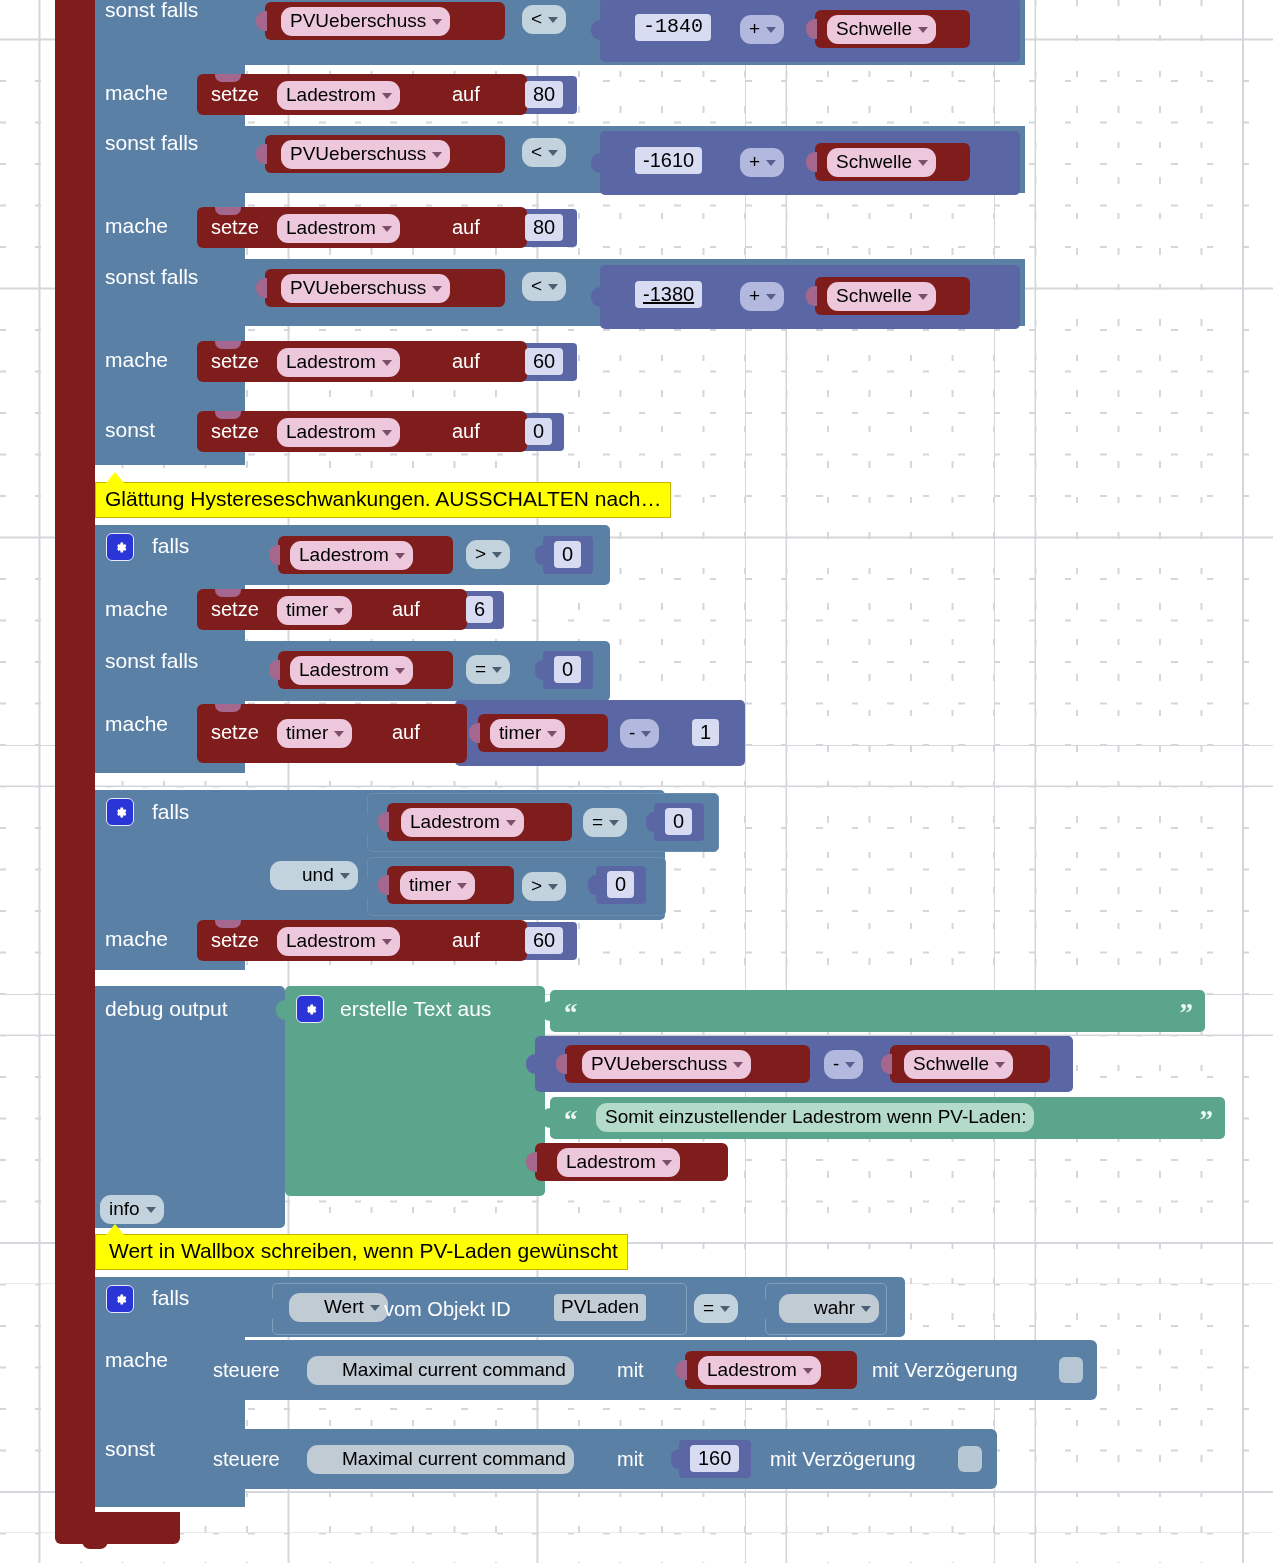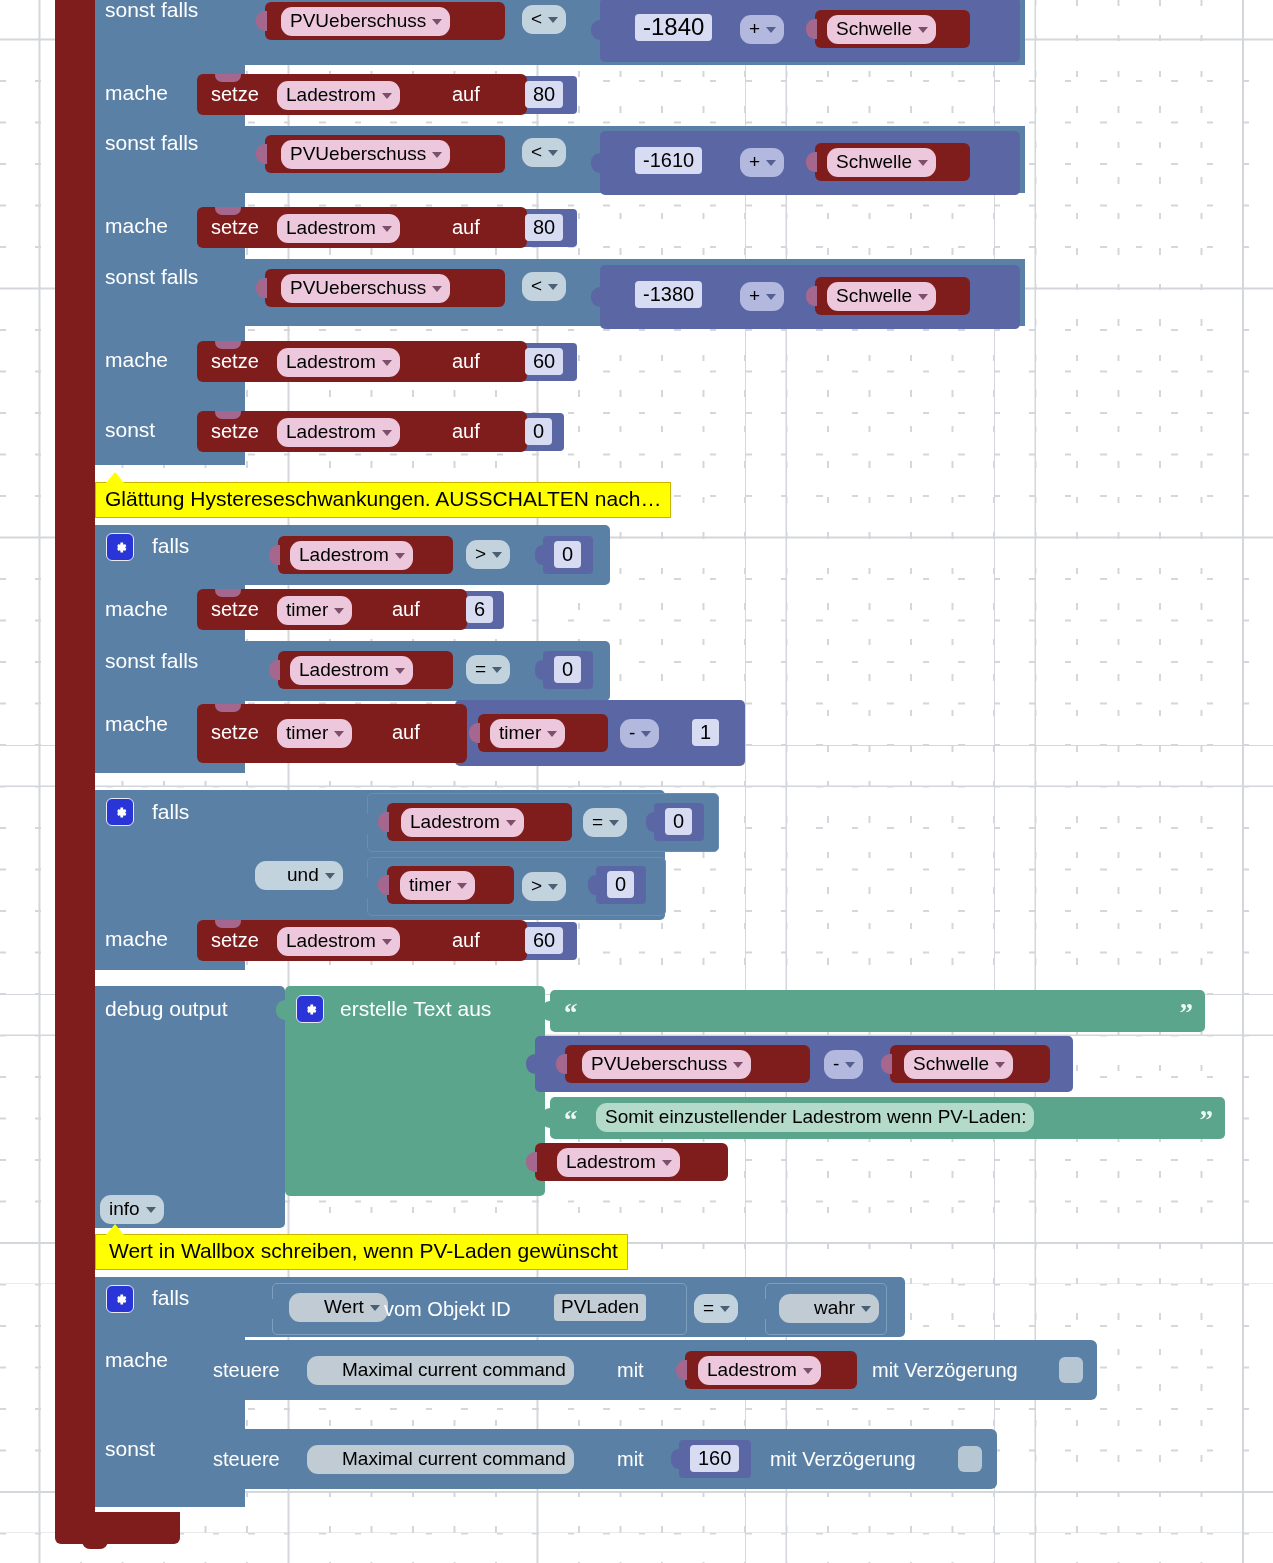--- a/index.html
+++ b/index.html
@@ -131,21 +131,21 @@
     <span>PVUeberschuss</span>
       <i class="caret"></i>
   </span>
 </div>
 <div class="fld fld-light abs" style="left:522px;top:5px;">
   <span>&lt;</span>
     <i class="caret caret-d"></i>
 </div>
 <div class="abs c-math" style="left:600px;top:-2px;width:420px;height:64px;border-radius:5px;">
   <span class="abs" style="left:-9px;top:22px;width:11px;height:20px;border-radius:9px 0 0 9px;background:#5b67a5;"></span>
-  <span class="fld fld-num abs" style="left:35px;top:16px;font-size:24px;">-1840</span>
+  <span class="fld fld-num abs" style="left:35px;top:16px;font-size:20px;font-family:Liberation Mono, monospace;">-1840</span>
   <span class="fld fld-lightv abs" style="left:140px;top:17px;background:#b3b9de;">
     <span>+</span>
       <i class="caret caret-v"></i>
   </span>
   <span class="abs c-var" style="left:215px;top:12px;width:155px;height:38px;border-radius:6px;">
     <span class="abs" style="left:-9px;top:9px;width:11px;height:20px;border-radius:9px 0 0 9px;background:#a5678e;"></span>
     <span class="fld fld-varl abs" style="left:12px;top:5px;">
       <span>Schwelle</span>
         <i class="caret"></i>
     </span>
@@ -215,21 +215,21 @@
     <span>PVUeberschuss</span>
       <i class="caret"></i>
   </span>
 </div>
 <div class="fld fld-light abs" style="left:522px;top:272px;">
   <span>&lt;</span>
     <i class="caret caret-d"></i>
 </div>
 <div class="abs c-math" style="left:600px;top:265px;width:420px;height:64px;border-radius:5px;">
   <span class="abs" style="left:-9px;top:22px;width:11px;height:20px;border-radius:9px 0 0 9px;background:#5b67a5;"></span>
-  <span class="fld fld-num abs" style="left:35px;top:16px;font-size:20px;">-1380</span>
+  <span class="fld fld-num abs" style="left:35px;top:16px;font-size:20px;text-decoration:underline;">-1380</span>
   <span class="fld abs" style="left:140px;top:17px;background:#b3b9de;">
     <span>+</span>
       <i class="caret caret-v"></i>
   </span>
   <span class="abs c-var" style="left:215px;top:12px;width:155px;height:38px;border-radius:6px;">
     <span class="abs" style="left:-9px;top:9px;width:11px;height:20px;border-radius:9px 0 0 9px;background:#a5678e;"></span>
     <span class="fld fld-varl abs" style="left:12px;top:5px;">
       <span>Schwelle</span>
         <i class="caret"></i>
     </span>
@@ -373,21 +373,21 @@
 </div>
 <div class="fld fld-light abs" style="left:583px;top:808px;">
   <span>=</span>
     <i class="caret caret-d"></i>
 </div>
 <div class="abs c-math" style="left:654px;top:803px;width:50px;height:38px;border-radius:4px;">
   <span class="abs" style="left:-8px;top:9px;width:10px;height:20px;border-radius:8px 0 0 8px;background:#5b67a5;"></span>
 </div>
 <div class="fld fld-num abs" style="left:665px;top:808px;font-size:20px;">0</div>
 
-<div class="fld fld-light abs" style="left:255px;top:861px;padding-left:32px;">
+<div class="fld fld-light abs" style="left:270px;top:861px;padding-left:32px;">
   <span>und</span>
     <i class="caret caret-d"></i>
 </div>
 
 <div class="abs c-ctrl" style="left:367px;top:857px;width:297px;height:57px;border-radius:5px;border:1px solid #6b8eb0;">
   <span class="abs" style="left:-9px;top:20px;width:11px;height:20px;border-radius:9px 0 0 9px;background:#5b80a5;"></span>
 </div>
 <div class="abs c-var" style="left:387px;top:866px;width:127px;height:38px;border-radius:6px;">
   <span class="abs" style="left:-9px;top:9px;width:11px;height:20px;border-radius:9px 0 0 9px;background:#a5678e;"></span>
   <span class="fld fld-varl abs" style="left:13px;top:5px;">

